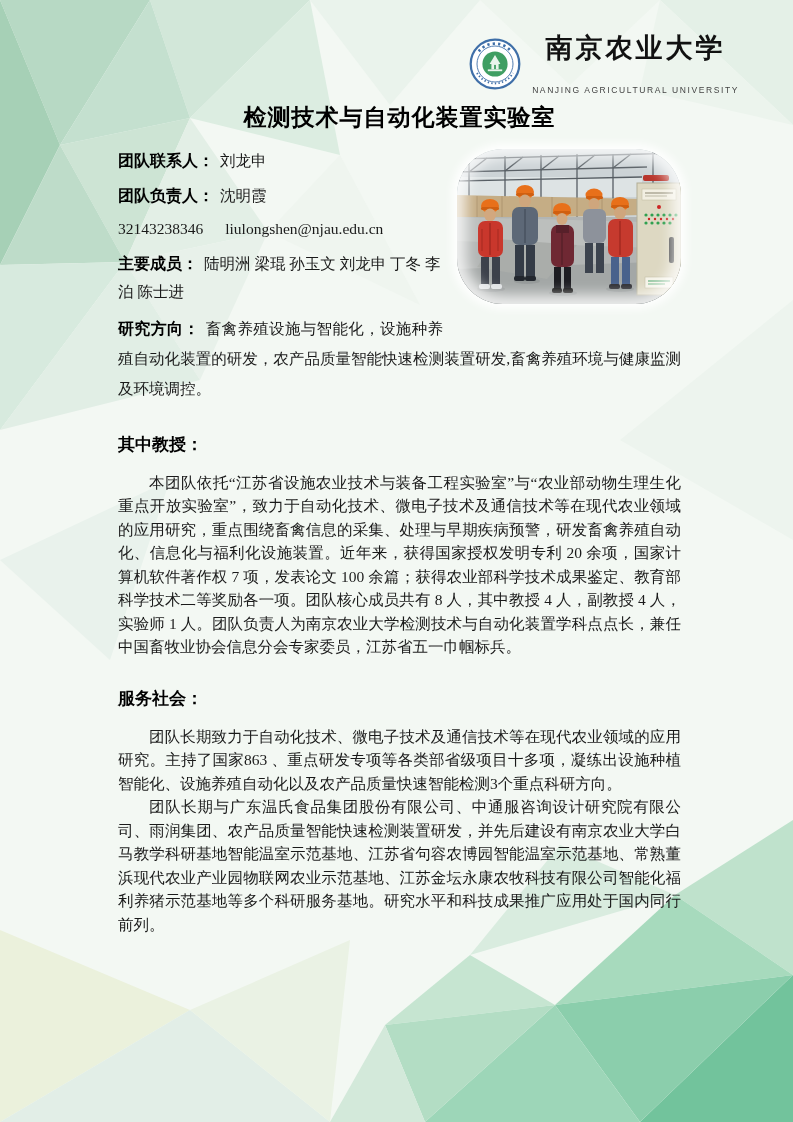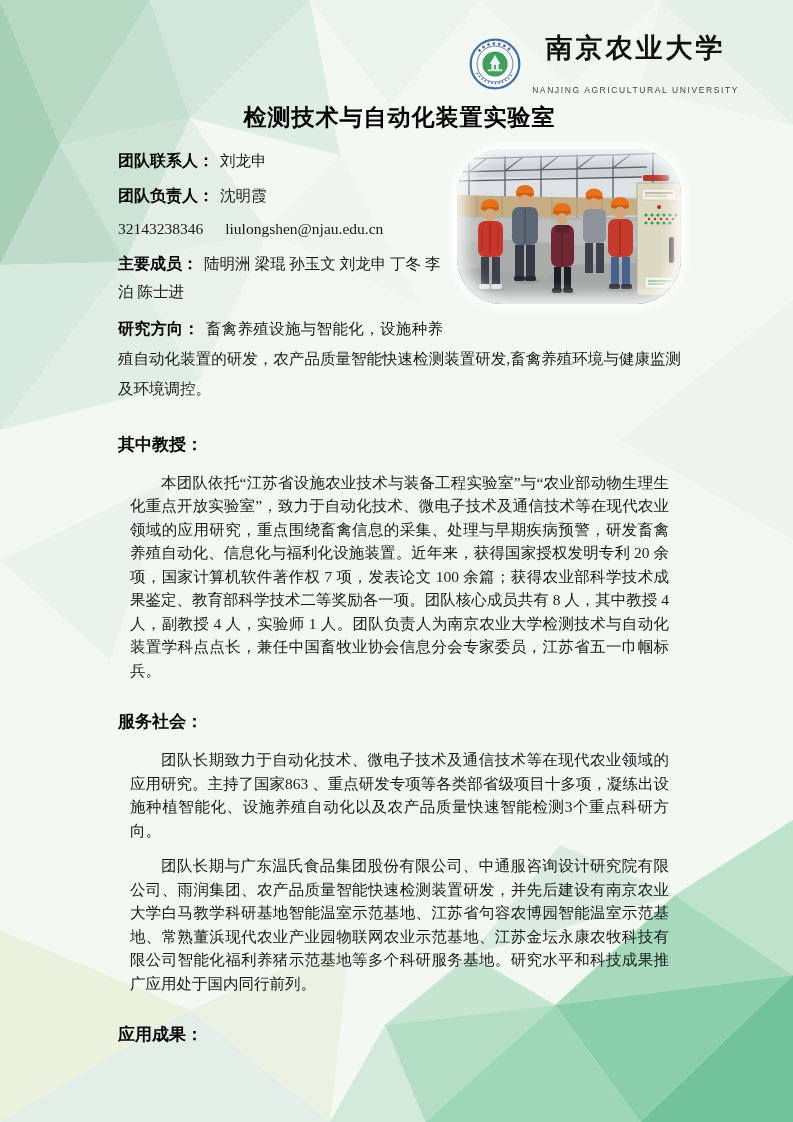--- a/index.html
+++ b/index.html
@@ -47,21 +47,21 @@
   .contact-line{margin:0 0 12px;font-size:15.5px;}
   .phone{margin-right:22px;}
   .members-line{line-height:1.75;}
   
   .direction{margin:4px 0 0;font-size:15.5px;line-height:1.95;text-align:justify;}
   .section-heading{
     font-family:"Liberation Sans","DejaVu Sans",sans-serif;font-weight:700;
     font-size:17px;color:#000;margin:28px 0 15px;
   }
   .body-para{
-    margin:12px;font-size:15.5px;line-height:23.5px;text-align:justify;text-indent:2em;
+    margin:0;font-size:15.5px;line-height:23.5px;text-align:justify;text-indent:2em;
   }
 </style>
 </head>
 <body>
 
 <div class="page">
 
   <svg class="bg" viewBox="0 0 793 1122" preserveAspectRatio="none" aria-hidden="true">
     <rect x="0" y="0" width="793" height="1122" fill="#f3f8f3"></rect>
 
@@ -279,16 +279,15 @@
       <p class="body-para">本团队依托“江苏省设施农业技术与装备工程实验室”与“农业部动物生理生化重点开放实验室”，致力于自动化技术、微电子技术及通信技术等在现代农业领域的应用研究，重点围绕畜禽信息的采集、处理与早期疾病预警，研发畜禽养殖自动化、信息化与福利化设施装置。近年来，获得国家授权发明专利 20 余项，国家计算机软件著作权 7 项，发表论文 100 余篇；获得农业部科学技术成果鉴定、教育部科学技术二等奖励各一项。团队核心成员共有 8 人，其中教授 4 人，副教授 4 人，实验师 1 人。团队负责人为南京农业大学检测技术与自动化装置学科点点长，兼任中国畜牧业协会信息分会专家委员，江苏省五一巾帼标兵。</p>
     </section>
 
     <section>
       <h2 class="section-heading">服务社会：</h2>
       <p class="body-para">团队长期致力于自动化技术、微电子技术及通信技术等在现代农业领域的应用研究。主持了国家863 、重点研发专项等各类部省级项目十多项，凝练出设施种植智能化、设施养殖自动化以及农产品质量快速智能检测3个重点科研方向。</p>
       <p class="body-para">团队长期与广东温氏食品集团股份有限公司、中通服咨询设计研究院有限公司、雨润集团、农产品质量智能快速检测装置研发，并先后建设有南京农业大学白马教学科研基地智能温室示范基地、江苏省句容农博园智能温室示范基地、常熟董浜现代农业产业园物联网农业示范基地、江苏金坛永康农牧科技有限公司智能化福利养猪示范基地等多个科研服务基地。研究水平和科技成果推广应用处于国内同行前列。</p>
     </section>
 
     <section>
-      <h2 class="section-heading">应用成果：</h2>
     </section>
   </div>
 </div>
 
 </body></html>

